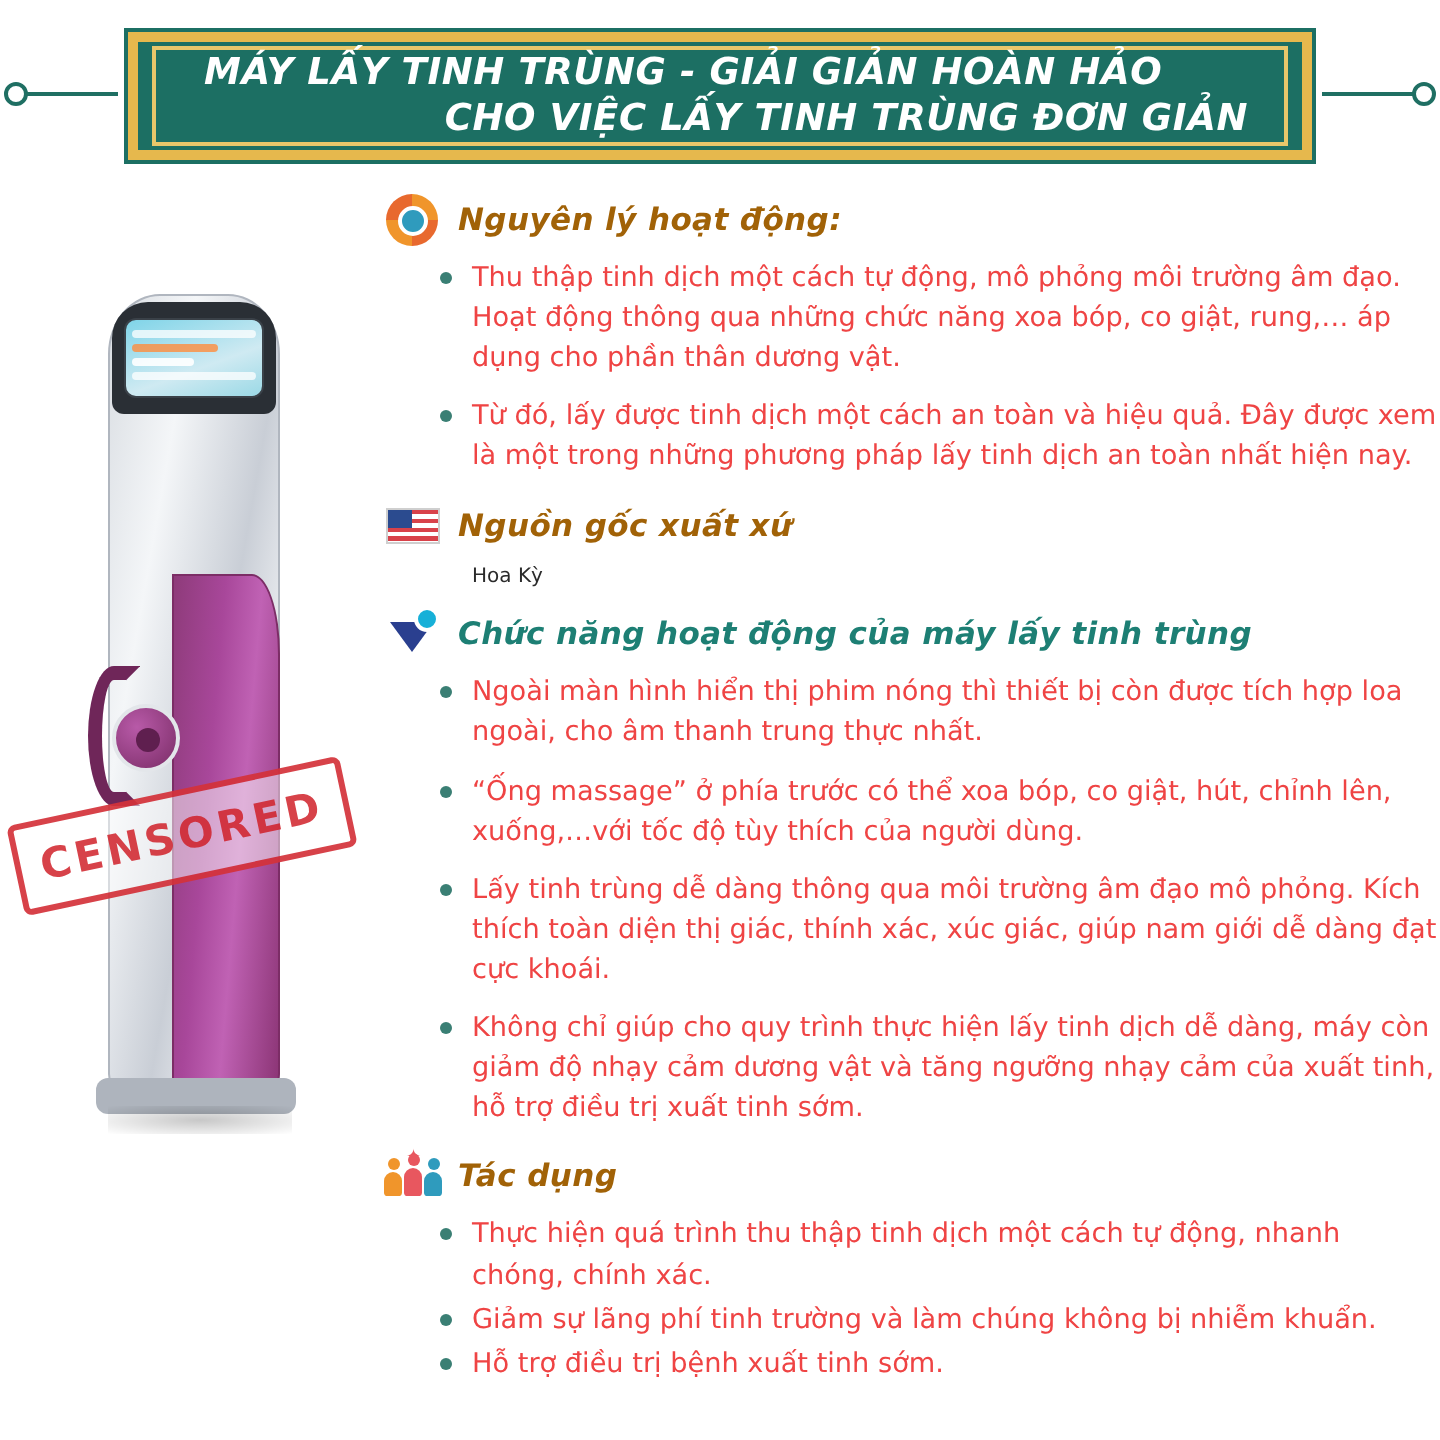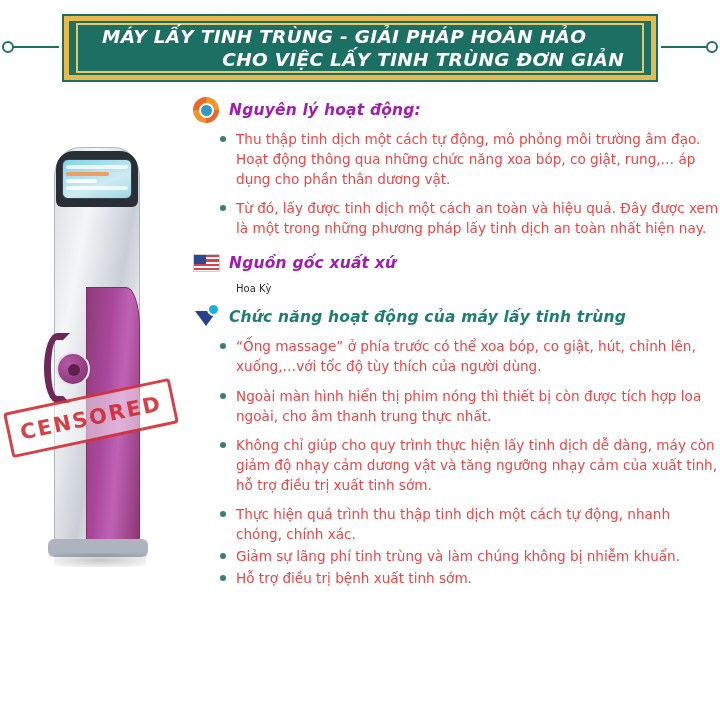--- a/index.html
+++ b/index.html
@@ -195,21 +195,21 @@
   }
 
   .section { position: relative; margin-bottom: 2px; }
   .sec-head {
     display: flex;
     align-items: center;
     gap: 9px;
     min-height: 30px;
   }
   .sec-title {
-    color: #a21caf;
+    color: #a16207;
     font-style: italic;
     font-weight: bold;
     font-size: 15.5px;
     letter-spacing: 0.2px;
   }
   .sec-title.teal2 { color: #1d7f74; text-align: center; }
 
   .icon-badge {
     width: 28px; height: 28px;
     flex: 0 0 28px;
@@ -324,21 +324,21 @@
 <body>
 
 <div class="header-wrap">
   <div class="header-band"></div>
   <div class="header-line left"></div>
   <div class="header-line right"></div>
   <div class="header-dot left"></div>
   <div class="header-dot right"></div>
   <div class="header-box">
     <div class="header-inner">
-      <div class="header-line1">MÁY LẤY TINH TRÙNG - GIẢI PHÁP HOÀN HẢO</div>
+      <div class="header-line1">MÁY LẤY TINH TRÙNG - GIẢI GIẢN HOÀN HẢO</div>
       <div class="header-line2">CHO VIỆC LẤY TINH TRÙNG ĐƠN GIẢN</div>
     </div>
   </div>
 </div>
 
 <div class="content">
 
   <div class="device-col">
     <div class="device">
       <div class="dev-body"></div>
@@ -390,28 +390,40 @@
       <div class="sec-head">
         <span class="icon-badge">
           <span class="bird">
               <span class="bird-v"></span>
               <span class="bird-dot"></span>
             </span>
         </span>
         <span class="sec-title teal2">Chức năng hoạt động của máy lấy tinh trùng</span>
       </div>
       <ul class="bullets">
+        <li>Ngoài màn hình hiển thị phim nóng thì thiết bị còn được tích hợp loa ngoài, cho âm thanh trung thực nhất.</li>
         <li>“Ống massage” ở phía trước có thể xoa bóp, co giật, hút, chỉnh lên, xuống,…với tốc độ tùy thích của người dùng.</li>
-        <li>Ngoài màn hình hiển thị phim nóng thì thiết bị còn được tích hợp loa ngoài, cho âm thanh trung thực nhất.</li>
+        <li>Lấy tinh trùng dễ dàng thông qua môi trường âm đạo mô phỏng. Kích thích toàn diện thị giác, thính xác, xúc giác, giúp nam giới dễ dàng đạt cực khoái.</li>
         <li>Không chỉ giúp cho quy trình thực hiện lấy tinh dịch dễ dàng, máy còn giảm độ nhạy cảm dương vật và tăng ngưỡng nhạy cảm của xuất tinh, hỗ trợ điều trị xuất tinh sớm.</li>
       </ul>
     </div>
 
     <div class="section sec-effect">
+      <div class="sec-head">
+        <span class="icon-badge">
+          <span class="people">
+            <span class="spark">✦</span>
+            <i class="p1"></i>
+              <i class="p2"></i>
+              <i class="p3"></i>
+          </span>
+        </span>
+        <span class="sec-title">Tác dụng</span>
+      </div>
       <ul class="bullets tight">
         <li>Thực hiện quá trình thu thập tinh dịch một cách tự động, nhanh chóng, chính xác.</li>
-        <li>Giảm sự lãng phí tinh trùng và làm chúng không bị nhiễm khuẩn.</li>
+        <li>Giảm sự lãng phí tinh trường và làm chúng không bị nhiễm khuẩn.</li>
         <li>Hỗ trợ điều trị bệnh xuất tinh sớm.</li>
       </ul>
     </div>
 
   </div>
 </div>
 
 </body></html>

